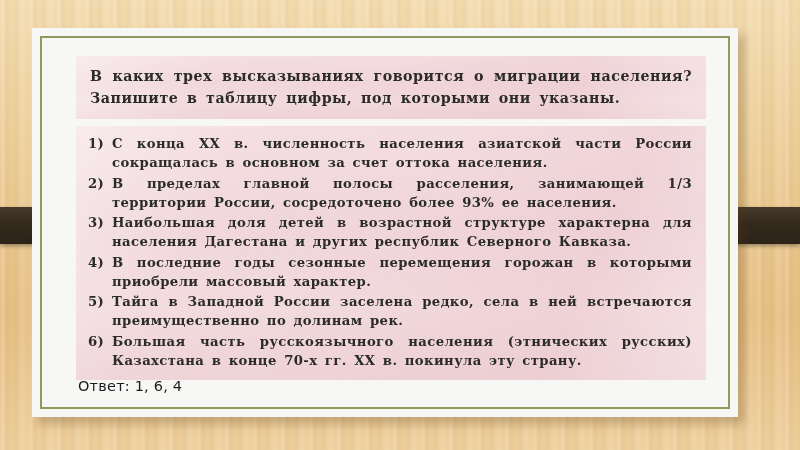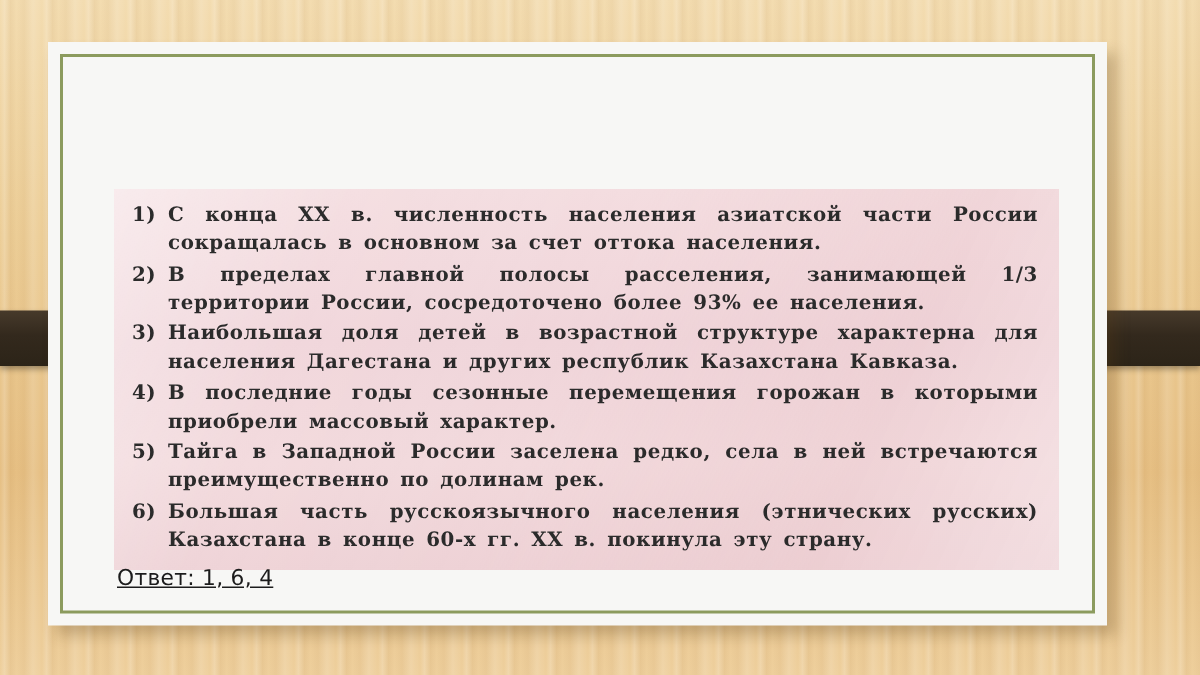--- a/index.html
+++ b/index.html
@@ -130,66 +130,68 @@
 
   
   #answer-line {
     position: absolute;
     left: 36px;
     top: 340px;
     font-family: "DejaVu Sans", "Liberation Sans", sans-serif;
     font-size: 14.5px;
     color: #1c1c1c;
     letter-spacing: 0.2px;
-    text-decoration: underline;
   }
 </style>
 </head>
 <body>
 
 <div id="slide-root">
 
   <div class="side-bar left"></div>
   <div class="side-bar right"></div>
 
   <div id="slide-card">
     <div id="slide-inner-frame">
 
+      <div id="question-block" class="scan-block">
+        <span>В каких трех высказываниях говорится о миграции населения? Запишите в таблицу цифры, под которыми они указаны.</span>
+      </div>
 
       <div id="statements-block" class="scan-block">
         <ol class="statement-list">
 
           <li>
             <span class="marker">1)</span>
             <span class="stext">С конца XX в. численность населения азиатской части России сокращалась в основном за счет оттока населения.</span>
           </li>
 
           <li>
             <span class="marker">2)</span>
             <span class="stext">В пределах главной полосы расселения, занимающей 1/3 территории России, сосредоточено более 93% ее населения.</span>
           </li>
 
           <li>
             <span class="marker">3)</span>
-            <span class="stext">Наибольшая доля детей в возрастной структуре характерна для населения Дагестана и других республик Казахстана Кавказа.</span>
+            <span class="stext">Наибольшая доля детей в возрастной структуре характерна для населения Дагестана и других республик Северного Кавказа.</span>
           </li>
 
           <li>
             <span class="marker">4)</span>
             <span class="stext">В последние годы сезонные перемещения горожан в которыми приобрели массовый характер.</span>
           </li>
 
           <li>
             <span class="marker">5)</span>
             <span class="stext">Тайга в Западной России заселена редко, села в ней встречаются преимущественно по долинам рек.</span>
           </li>
 
           <li>
             <span class="marker">6)</span>
-            <span class="stext">Большая часть русскоязычного населения (этнических русских) Казахстана в конце 60-х гг. XX в. покинула эту страну.</span>
+            <span class="stext">Большая часть русскоязычного населения (этнических русских) Казахстана в конце 70-х гг. XX в. покинула эту страну.</span>
           </li>
 
         </ol>
       </div>
 
       <div id="answer-line">Ответ: 1, 6, 4</div>
 
     </div>
   </div>
 

